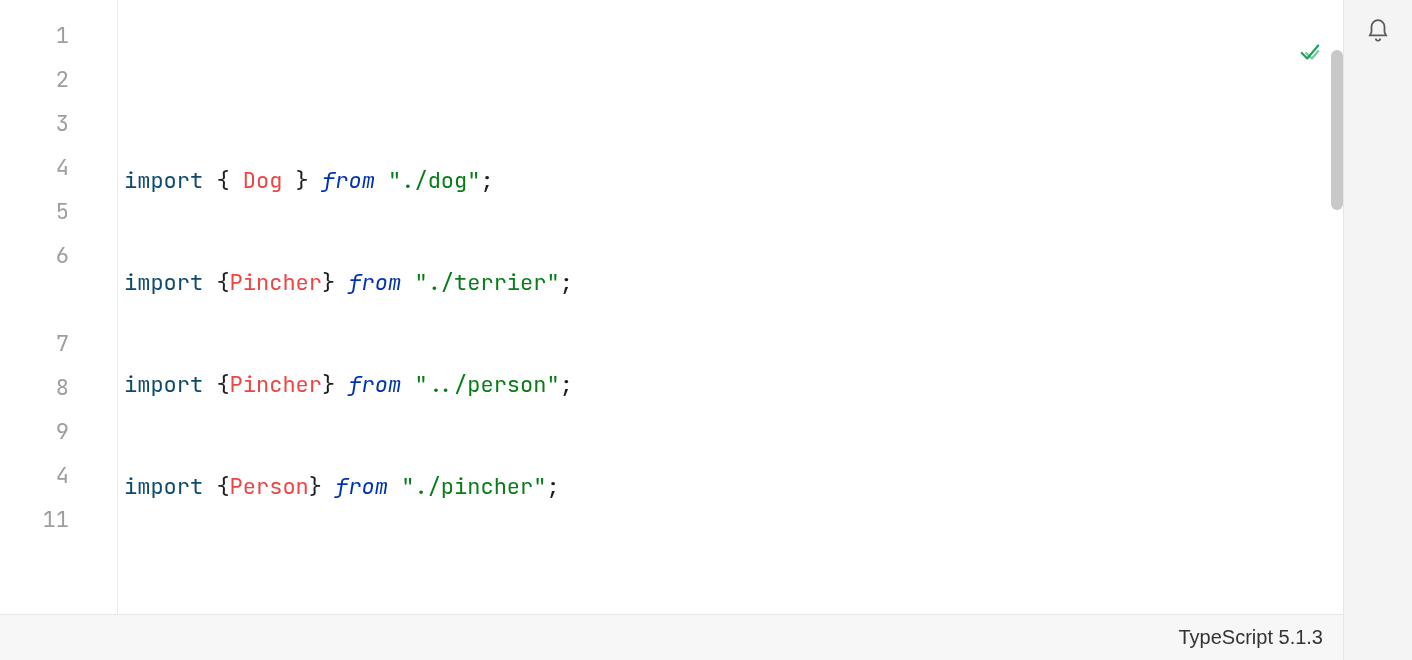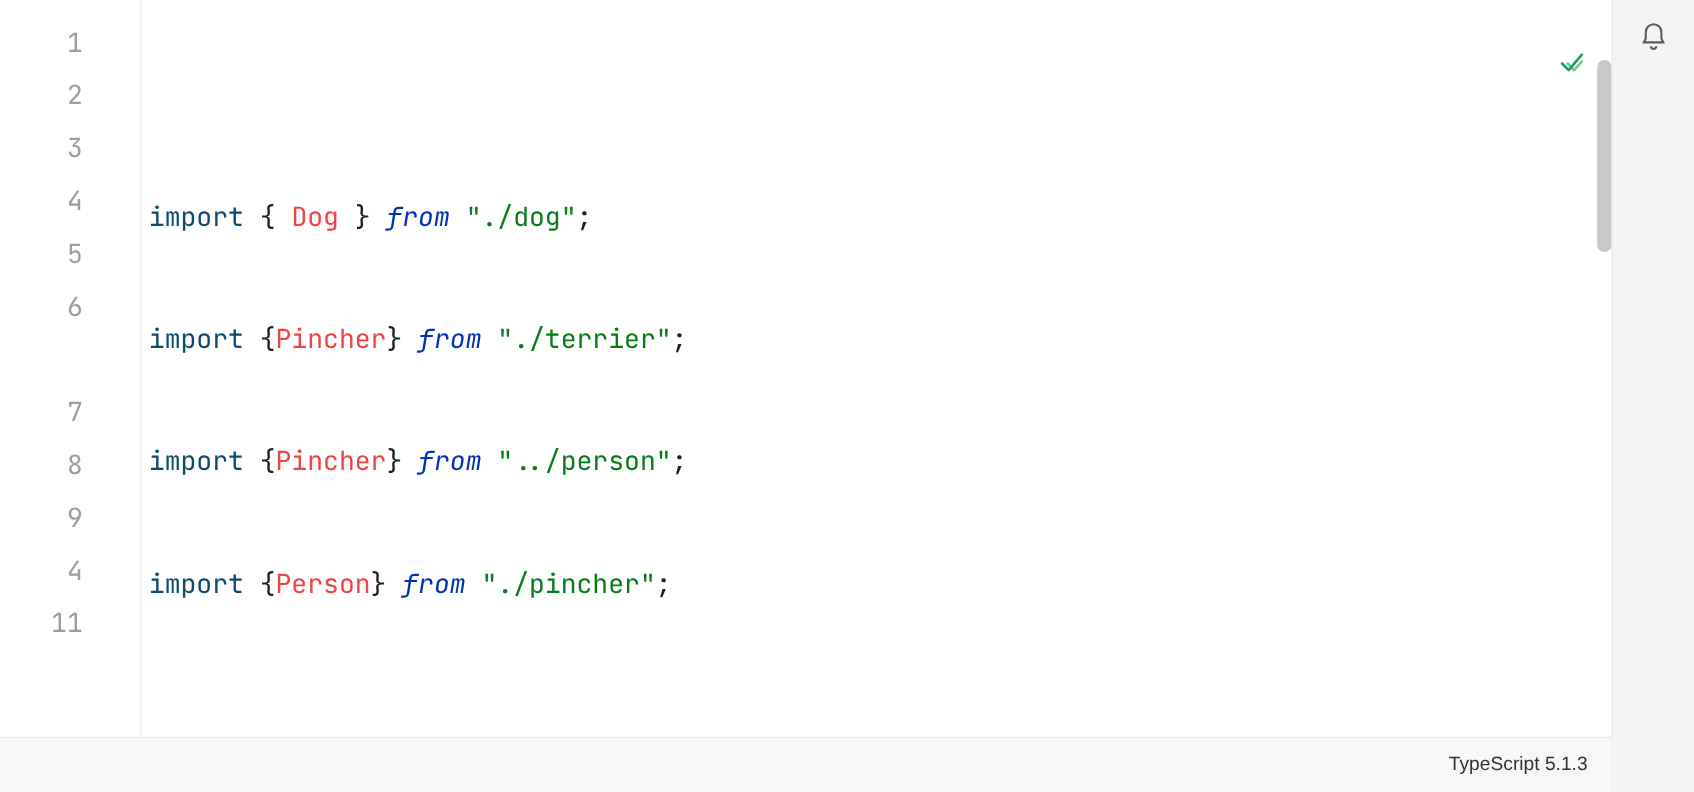--- a/index.html
+++ b/index.html
@@ -19,21 +19,21 @@
   .editor-area { flex: 1; display: flex; position: relative; overflow: hidden; }
   .gutter { width: 118px; text-align: right; padding-right: 48px; padding-top: 14px; color: #9e9e9e; font-family: "JetBrains Mono", "Menlo", "Consolas", monospace; font-size: 22px; border-right: 1px solid #ececec; user-select: none; }
   .gutter div { height: 44px; line-height: 44px; }
   .code { flex: 1; padding-top: 14px; padding-left: 6px; font-family: "JetBrains Mono", "Menlo", "Consolas", monospace; font-size: 22px; white-space: pre; color: #1e1e1e; position: relative; }
   .line { height: 44px; line-height: 44px; }
   .kw { color: #0c4a6e; }
   .ident { color: #ef4444; }
   .from { color: #0033b3; font-style: italic; }
   .str { color: #067d17; }
   .punc { color: #1e1e1e; }
-  .status-bar { height: 46px; background: #f7f7f7; border-top: 1px solid #e6e6e6; display: flex; align-items: center; justify-content: flex-end; padding-right: 20px; font-size: 16px; color: #333; padding-left: 40px; }
+  .status-bar { height: 46px; background: #f7f7f7; border-top: 1px solid #e6e6e6; display: flex; align-items: center; justify-content: flex-end; padding-right: 20px; font-size: 20px; color: #333; padding-left: 40px; }
   .check-icon { position: absolute; top: 12px; right: 22px; color: #21a05d; }
   .scrollbar-thumb { position: absolute; right: 0px; top: 50px; width: 12px; height: 160px; background: #c8c8c8; border-radius: 6px; }
   .bell-ico svg { width: 26px; height: 26px; stroke: #5a5a5a; fill: none; stroke-width: 1.6; }
 </style>
 </head>
 <body>
 
 <div class="wrapper">
   <div class="main">
 

